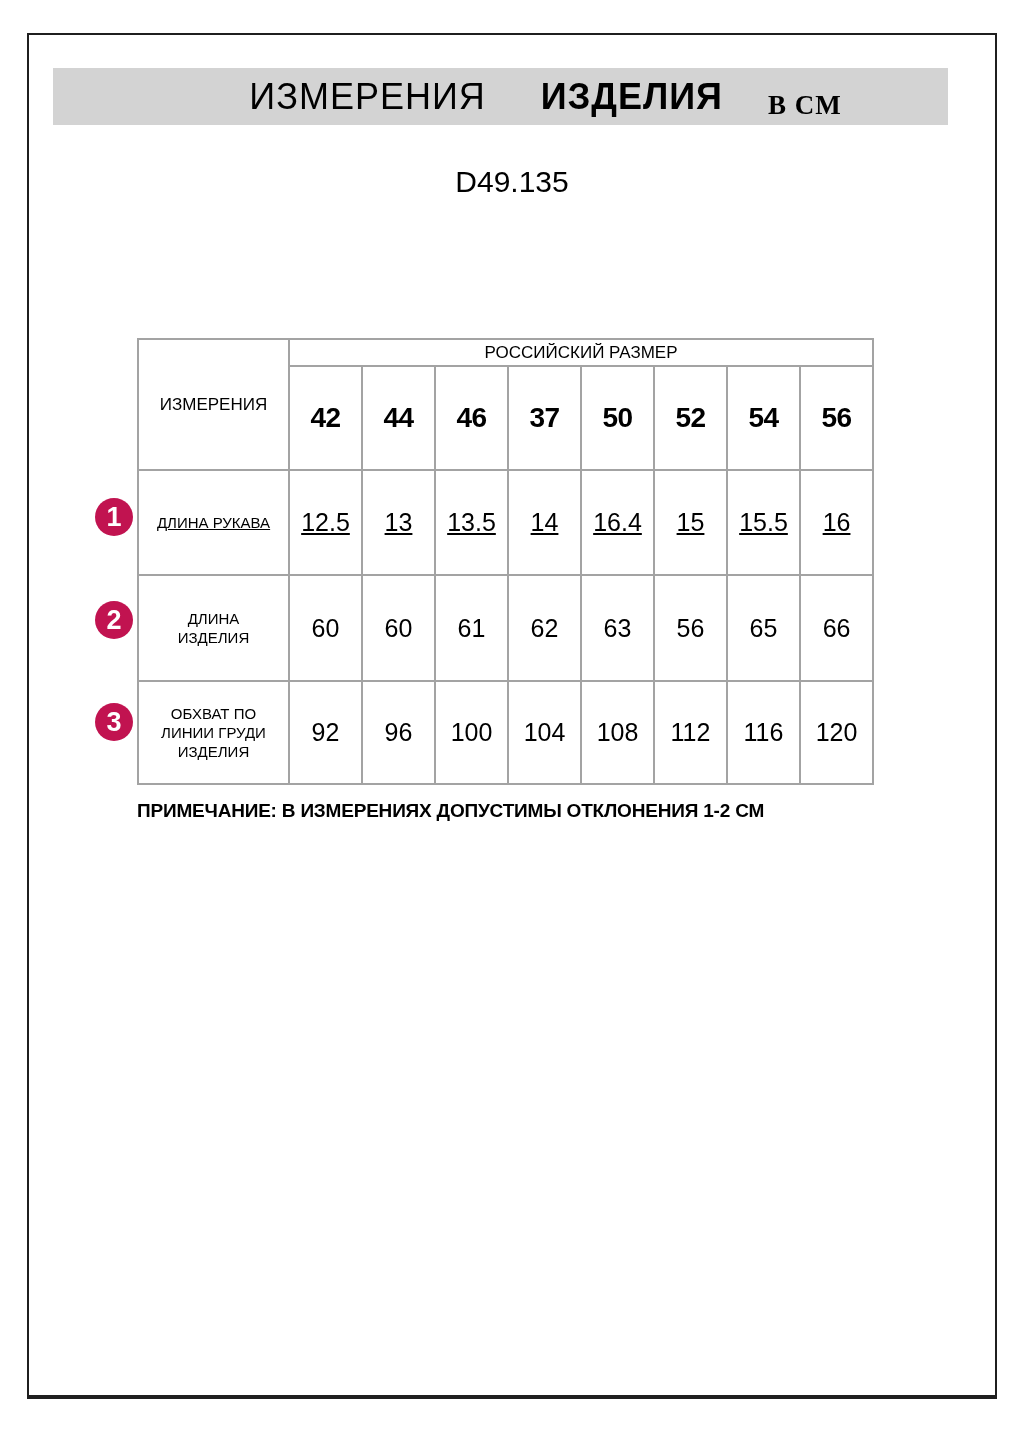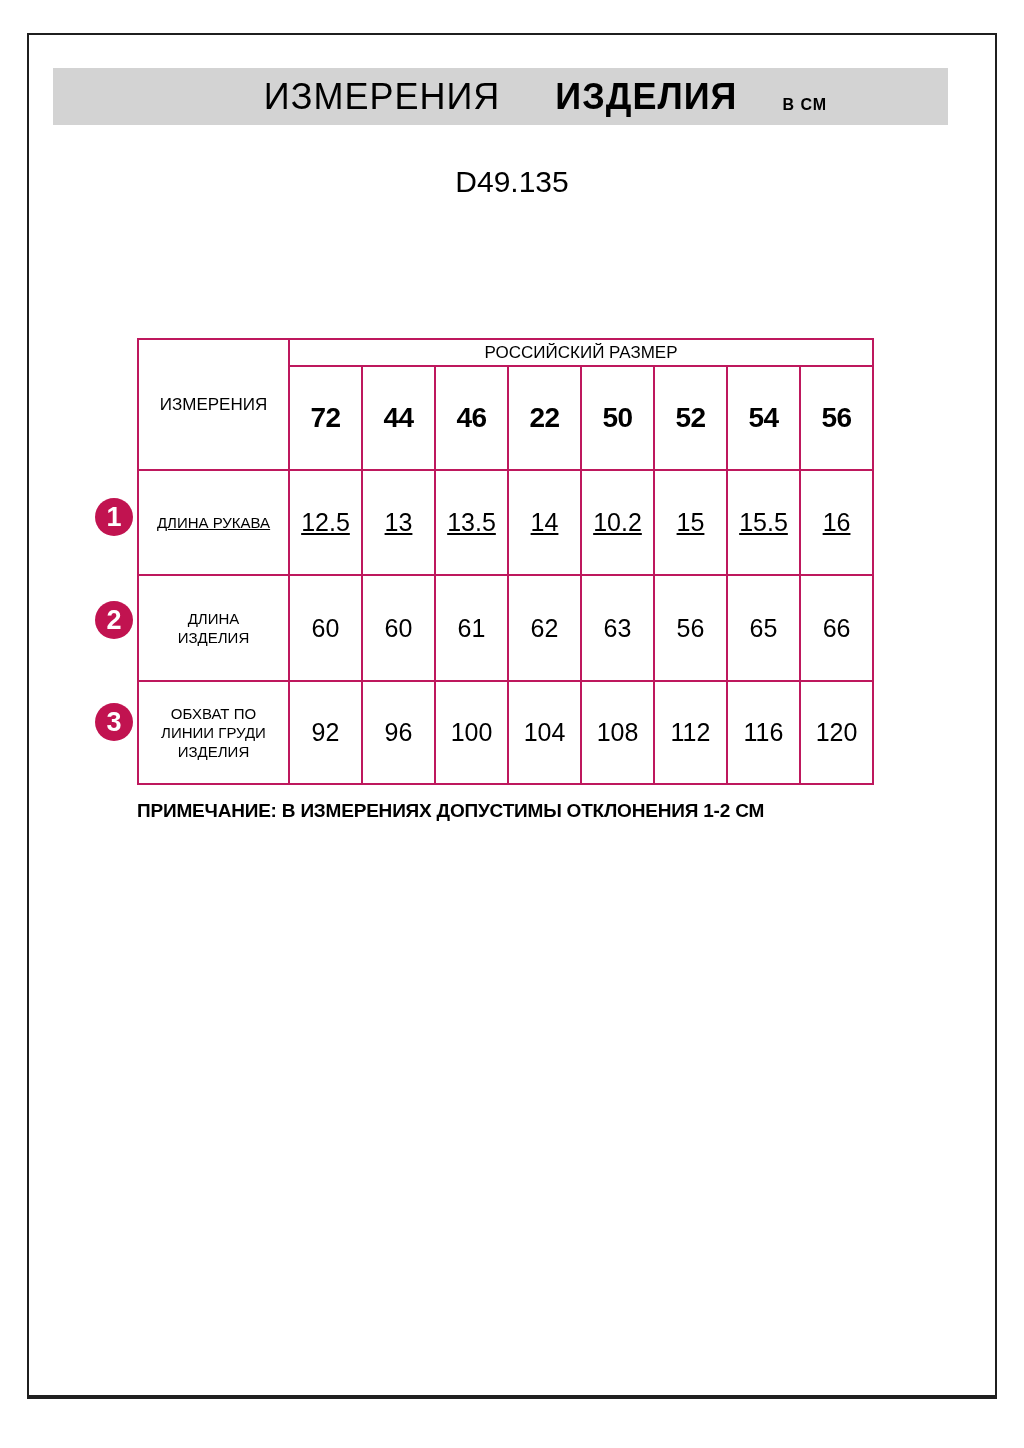--- a/index.html
+++ b/index.html
@@ -48,26 +48,27 @@
     white-space: nowrap;
   }
   .title-bold {
     font-size: 36px;
     font-weight: 700;
     letter-spacing: 1px;
     margin-left: 55px;
     white-space: nowrap;
   }
   .title-unit {
-    font-size: 16px;
+    font-size: 27px;
     font-weight: 700;
     margin-left: 45px;
     margin-top: 17px;
     letter-spacing: 1px;
     white-space: nowrap;
+    font-family: Liberation Serif, serif;
   }
   .product-code {
     position: absolute;
     left: 0;
     top: 130px;
     width: 100%;
     text-align: center;
     font-size: 30px;
     font-weight: 400;
   }
@@ -83,21 +84,21 @@
   }
   table.size-table {
     position: absolute;
     left: 108px;
     top: 303px;
     width: 737px;
     border-collapse: collapse;
     table-layout: fixed;
   }
   table.size-table td {
-    border: 2px solid #be185d;
+    border: 2px solid #a3a3a3;
     text-align: center;
     vertical-align: middle;
     padding: 0;
   }
   .col-label { width: 151px; }
   .col-size  { width: 73px; }
   .r-group td { height: 25px; font-size: 17px; font-weight: 400; }
   .r-sizes td { height: 102px; font-size: 28px; font-weight: 700; letter-spacing: -0.5px; }
   .r-sizes td, td.c-mhead { border-bottom-width: 4px; }
   td.c-mhead { font-size: 17px; font-weight: 400; }
@@ -164,36 +165,36 @@
           <col class="col-size">
           <col class="col-size">
           <col class="col-size">
       </colgroup>
       <tbody>
         <tr class="r-group">
           <td rowspan="2" class="c-mhead">ИЗМЕРЕНИЯ</td>
           <td colspan="8">РОССИЙСКИЙ РАЗМЕР</td>
         </tr>
         <tr class="r-sizes">
-          <td>72</td>
+          <td>42</td>
           <td>44</td>
           <td>46</td>
-          <td>22</td>
+          <td>37</td>
           <td>50</td>
           <td>52</td>
           <td>54</td>
           <td>56</td>
         </tr>
         <tr class="r-data r-d1">
           <td class="c-label">ДЛИНА РУКАВА</td>
           <td>12.5</td>
           <td>13</td>
           <td>13.5</td>
           <td>14</td>
-          <td>10.2</td>
+          <td>16.4</td>
           <td>15</td>
           <td>15.5</td>
           <td>16</td>
         </tr>
         <tr class="r-data r-d2">
           <td class="c-label">ДЛИНА
 ИЗДЕЛИЯ</td>
           <td>60</td>
           <td>60</td>
           <td>61</td>

